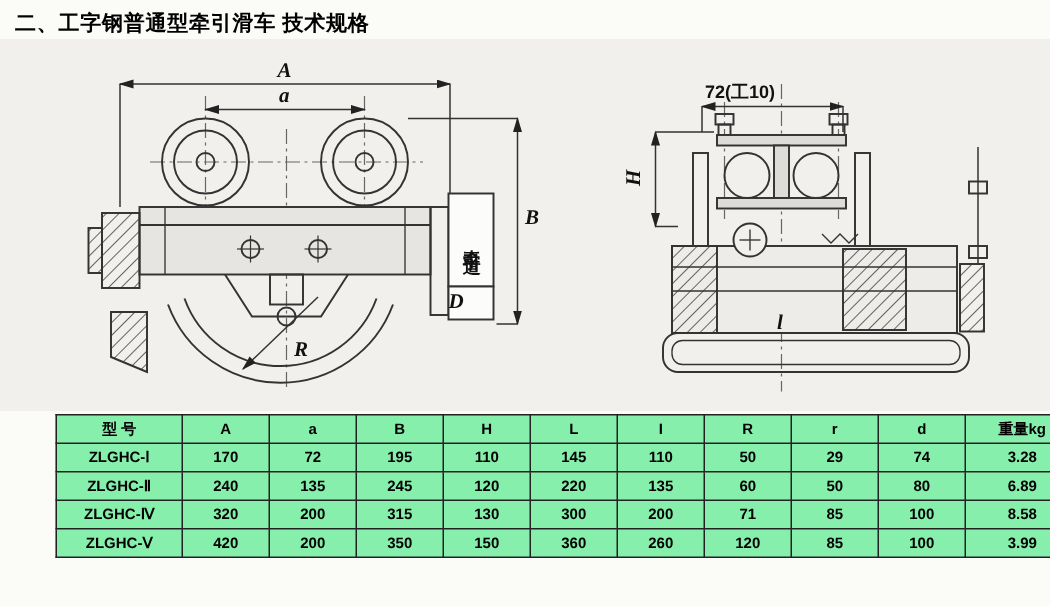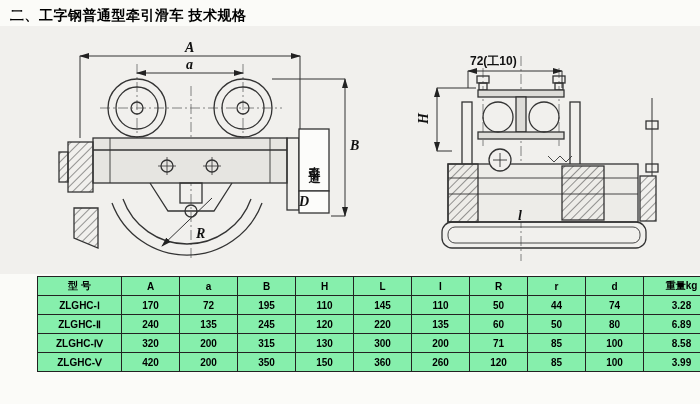--- a/index.html
+++ b/index.html
@@ -234,21 +234,21 @@
     <tbody>
         <tr>
           <td>ZLGHC-Ⅰ</td>
           <td>170</td>
           <td>72</td>
           <td>195</td>
           <td>110</td>
           <td>145</td>
           <td>110</td>
           <td>50</td>
-          <td>44</td>
+          <td>29</td>
           <td>74</td>
           <td>3.28</td>
         </tr>
         <tr>
           <td>ZLGHC-Ⅱ</td>
           <td>240</td>
           <td>135</td>
           <td>245</td>
           <td>120</td>
           <td>220</td>

